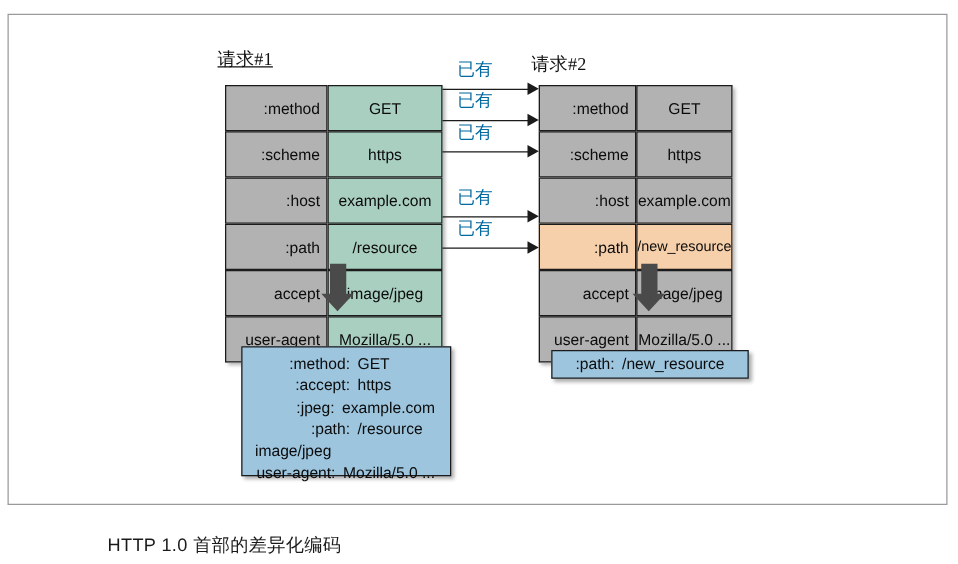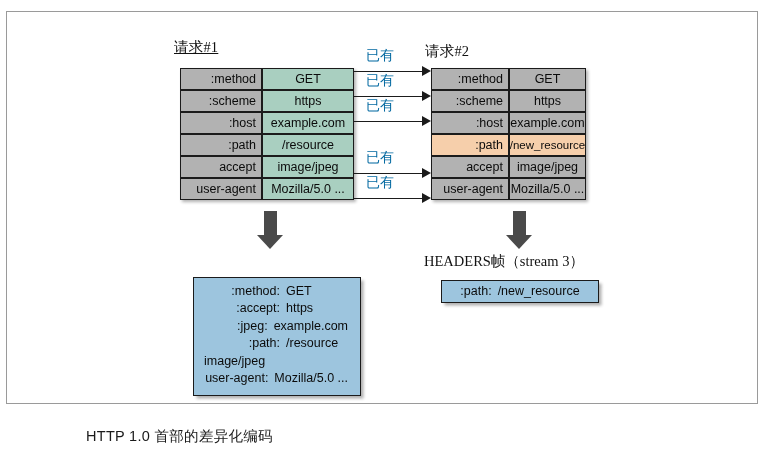--- a/index.html
+++ b/index.html
@@ -35,21 +35,21 @@
 
   
   .req-table{
     position:absolute;
     border-collapse:separate;
     border-spacing:0;
     box-shadow:2px 2px 3px rgba(0,0,0,0.30);
   }
   .req-table .row{
     display:flex;
-    height:22px;
+    height:37px;
   }
   .req-table .cell{
     border:1.5px solid #1b1b1b;
     box-sizing:border-box;
     display:flex;
     align-items:center;
     font-family:"Liberation Sans", sans-serif;
     font-size:12.5px;
     color:#0b0b0b;
     overflow:hidden;
@@ -143,21 +143,21 @@
     line-height:17.4px;
     white-space:nowrap;
   }
   .headers-box .hname{
     text-align:right;
     padding-right:6px;
   }
   #headers-frame-1 .hname{ width:76px; }
   .headers-box .hval{ text-align:left; }
 
-  #headers-frame-1{ left:186px; top:265px; width:168px; height:119px; }
+  #headers-frame-1{ left:186px; top:265px; width:168px; height:104px; }
   #headers-frame-2{
     left:434px; top:268px; width:158px; height:23px;
     padding:2px 8px 2px 8px;
     display:flex; align-items:center;
   }
   #headers-frame-2 .hrow{ width:100%; justify-content:center; }
   #headers-frame-2 .hname{ padding-right:6px; }
 
   
   #figure-caption{
@@ -284,21 +284,20 @@
     </div>
     <div class="hrow">
       <span class="hval">image/jpeg</span>
     </div>
     <div class="hrow">
       <span class="hname">user-agent:</span>
       <span class="hval">Mozilla/5.0 ...</span>
     </div>
   </div>
 
-  <div class="frame-caption" style="left:417px;top:240px;">HEADERS帧（stream 3）</div>
 
   <div class="headers-box" id="headers-frame-2">
     <div class="hrow">
       <span class="hname">:path:</span>
       <span class="hval">/new_resource</span>
     </div>
   </div>
 
 </div>
 

